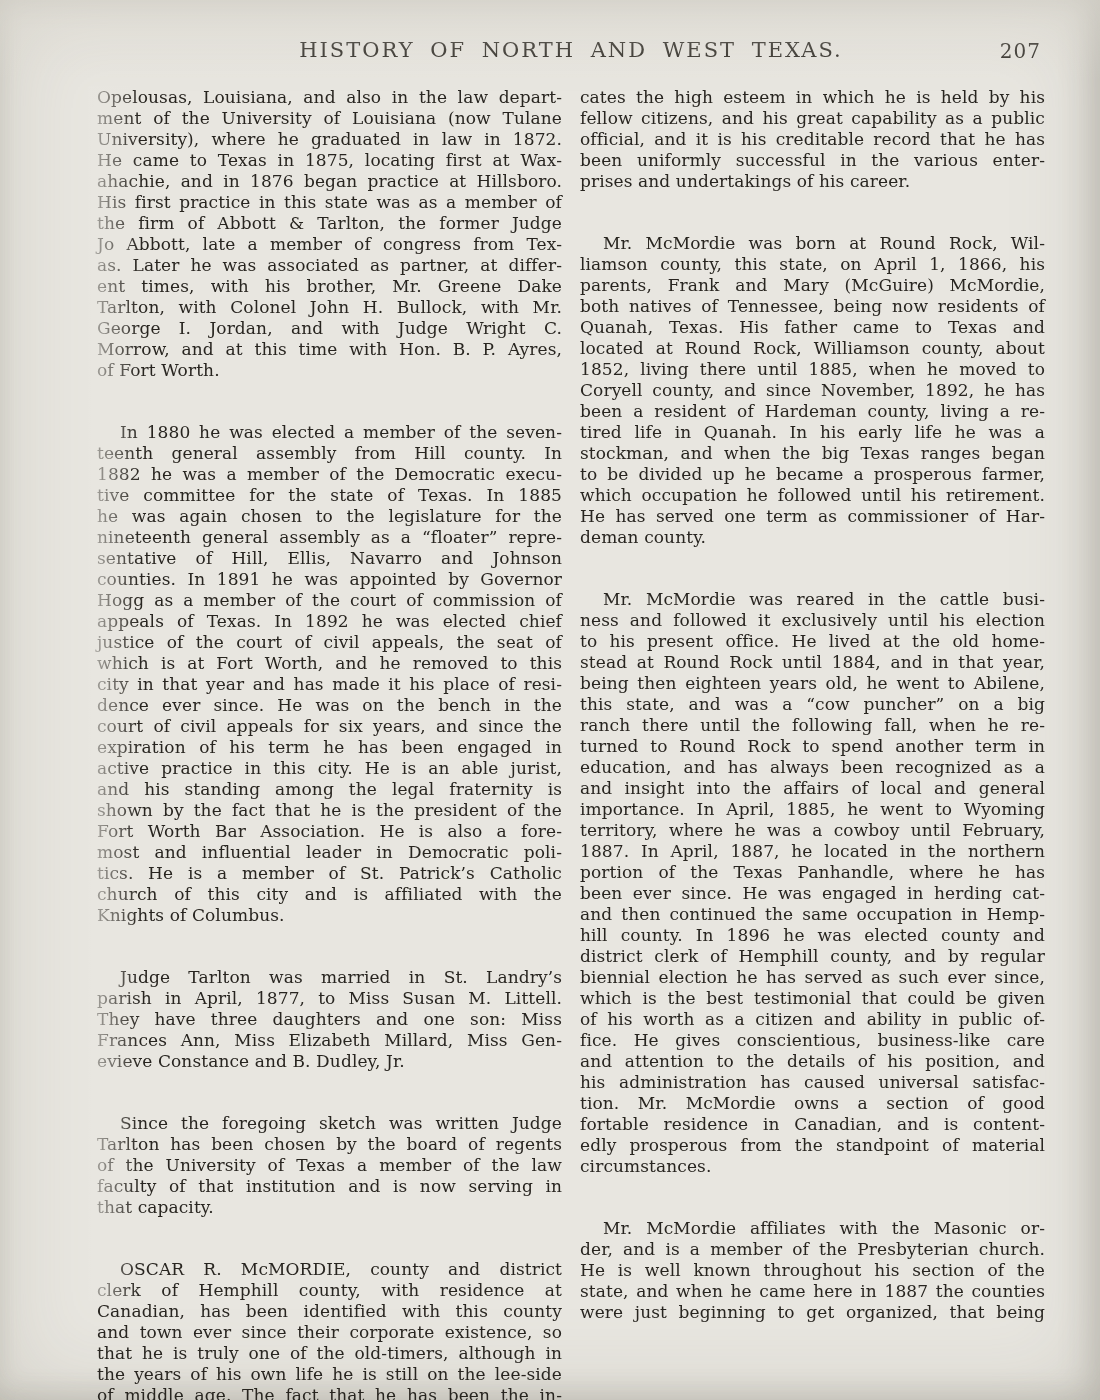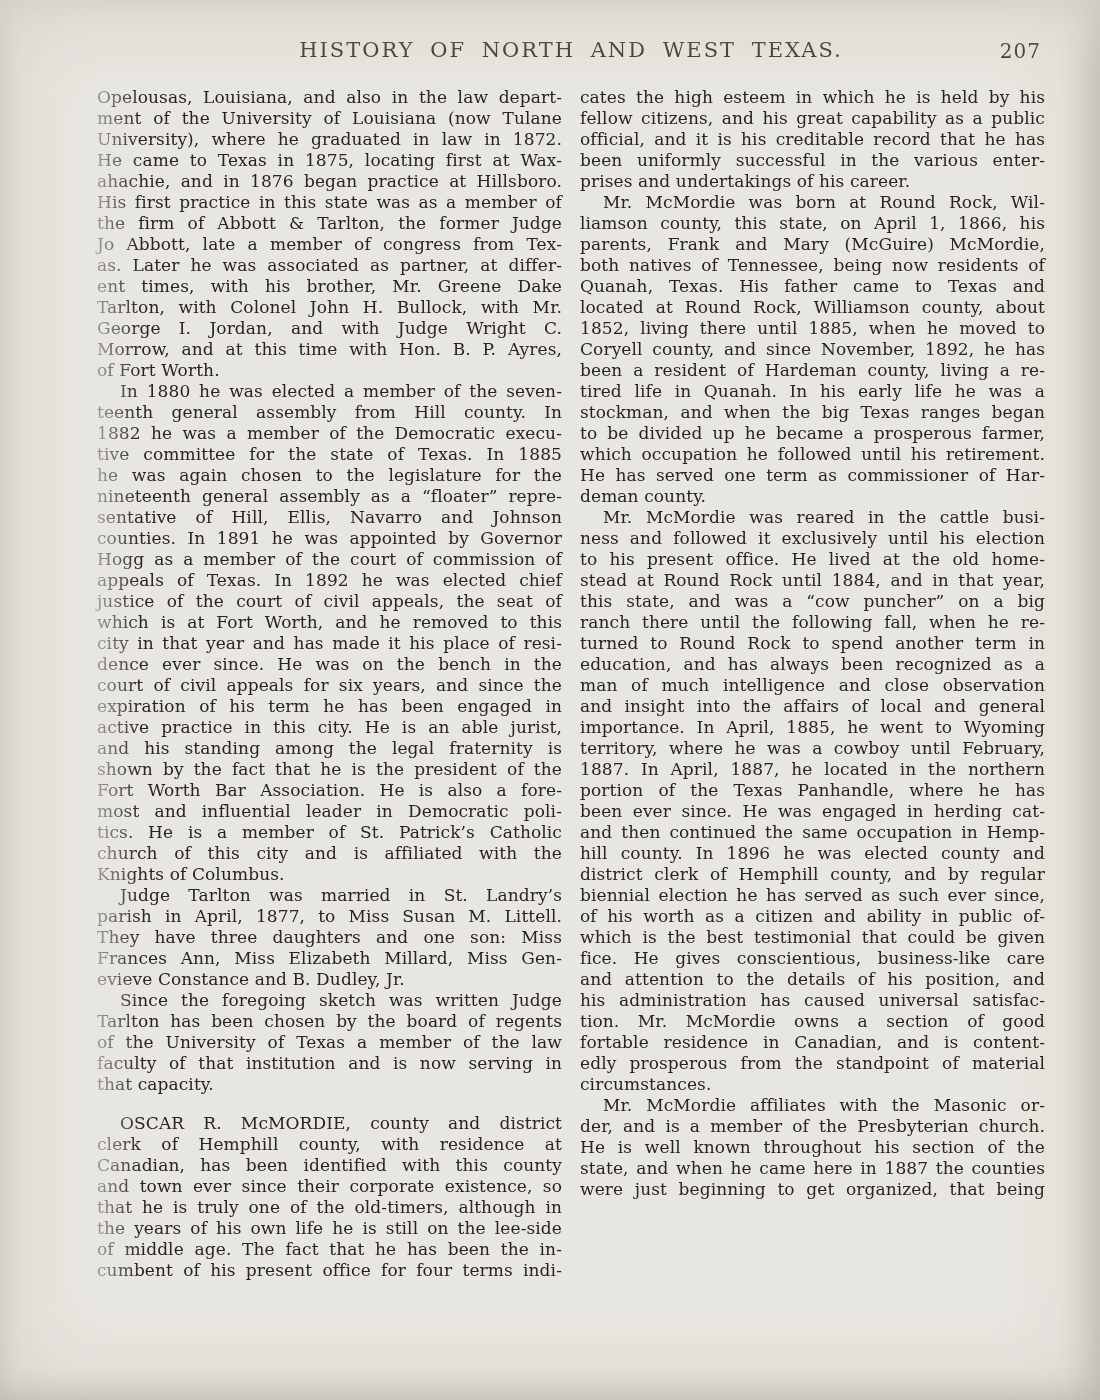--- a/index.html
+++ b/index.html
@@ -64,20 +64,21 @@
     white-space: nowrap-disabled; 
     text-align: justify;
     text-align-last: justify;
     letter-spacing: 0.1px;
   }
   .line.para-end {
     text-align-last: left;
   }
   .para.indent .line:first-child {
     text-indent: 23px;
+    margin-top: 41px;
   }
   .fade-overlay {
     position: absolute;
     top: 86px;
     left: 88px;
     width: 52px;
     height: 1215px;
     background: linear-gradient(90deg, rgba(232,230,224,0.75), rgba(232,230,224,0));
     pointer-events: none;
   }
@@ -193,37 +194,37 @@
           <div class="line">to be divided up he became a prosperous farmer,</div>
           <div class="line">which occupation he followed until his retirement.</div>
           <div class="line">He has served one term as commissioner of Har-</div>
           <div class="line para-end">deman county.</div>
         </div>
         <div class="para indent">
           <div class="line">Mr. McMordie was reared in the cattle busi-</div>
           <div class="line">ness and followed it exclusively until his election</div>
           <div class="line">to his present office. He lived at the old home-</div>
           <div class="line">stead at Round Rock until 1884, and in that year,</div>
+          <div class="line">being then eighteen years old, he went to Abilene,</div>
           <div class="line">this state, and was a “cow puncher” on a big</div>
           <div class="line">ranch there until the following fall, when he re-</div>
           <div class="line">turned to Round Rock to spend another term in</div>
           <div class="line">education, and has always been recognized as a</div>
-          <div class="line">man of much intelligence and close observation</div>
           <div class="line">and insight into the affairs of local and general</div>
           <div class="line">importance. In April, 1885, he went to Wyoming</div>
           <div class="line">territory, where he was a cowboy until February,</div>
           <div class="line">1887. In April, 1887, he located in the northern</div>
           <div class="line">portion of the Texas Panhandle, where he has</div>
           <div class="line">been ever since. He was engaged in herding cat-</div>
           <div class="line">and then continued the same occupation in Hemp-</div>
           <div class="line">hill county. In 1896 he was elected county and</div>
           <div class="line">district clerk of Hemphill county, and by regular</div>
           <div class="line">biennial election he has served as such ever since,</div>
+          <div class="line">which is the best testimonial that could be given</div>
           <div class="line">of his worth as a citizen and ability in public of-</div>
-          <div class="line">which is the best testimonial that could be given</div>
           <div class="line">fice. He gives conscientious, business-like care</div>
           <div class="line">and attention to the details of his position, and</div>
           <div class="line">his administration has caused universal satisfac-</div>
           <div class="line">tion. Mr. McMordie owns a section of good</div>
           <div class="line">fortable residence in Canadian, and is content-</div>
           <div class="line">edly prosperous from the standpoint of material</div>
           <div class="line para-end">circumstances.</div>
         </div>
         <div class="para indent">
           <div class="line">Mr. McMordie affiliates with the Masonic or-</div>

